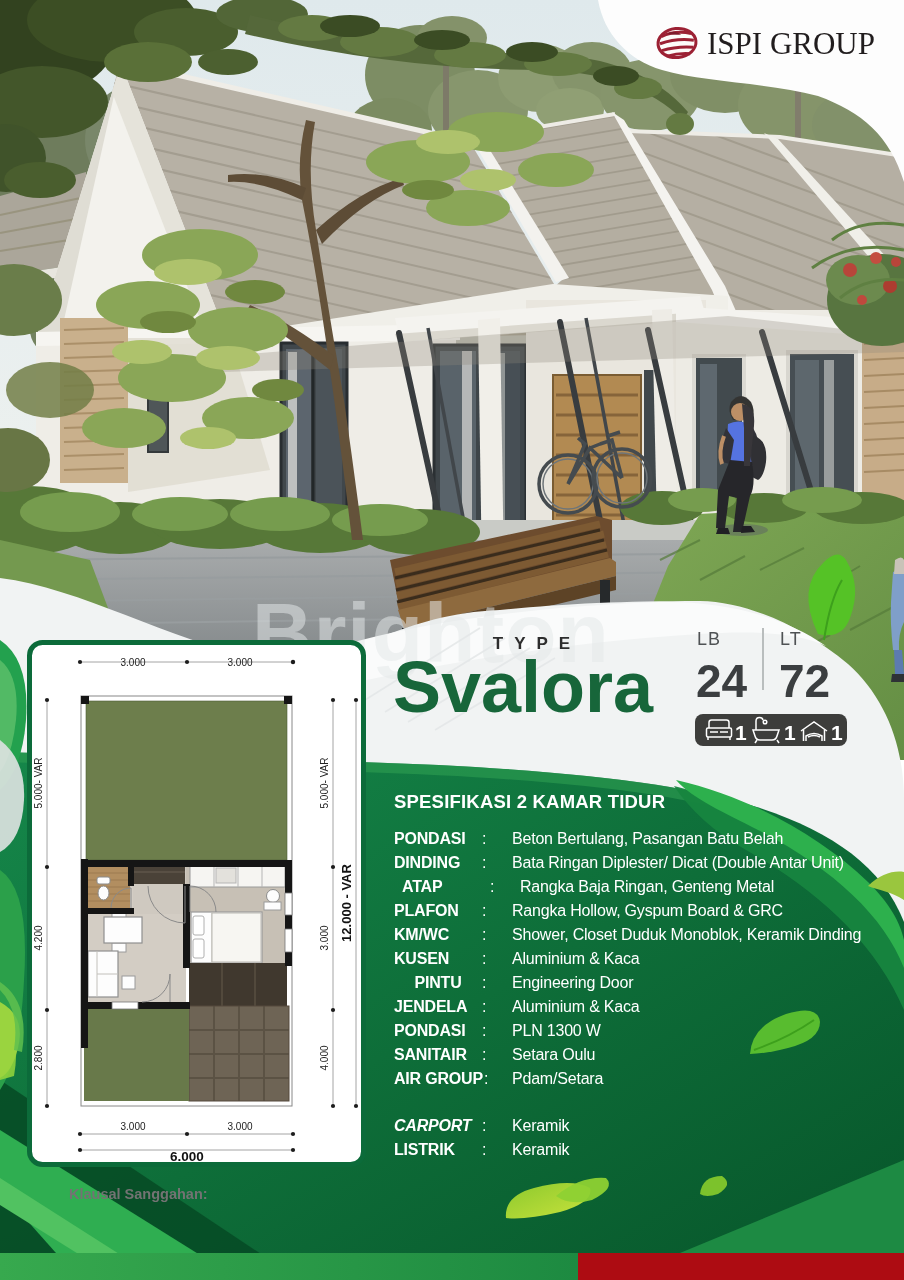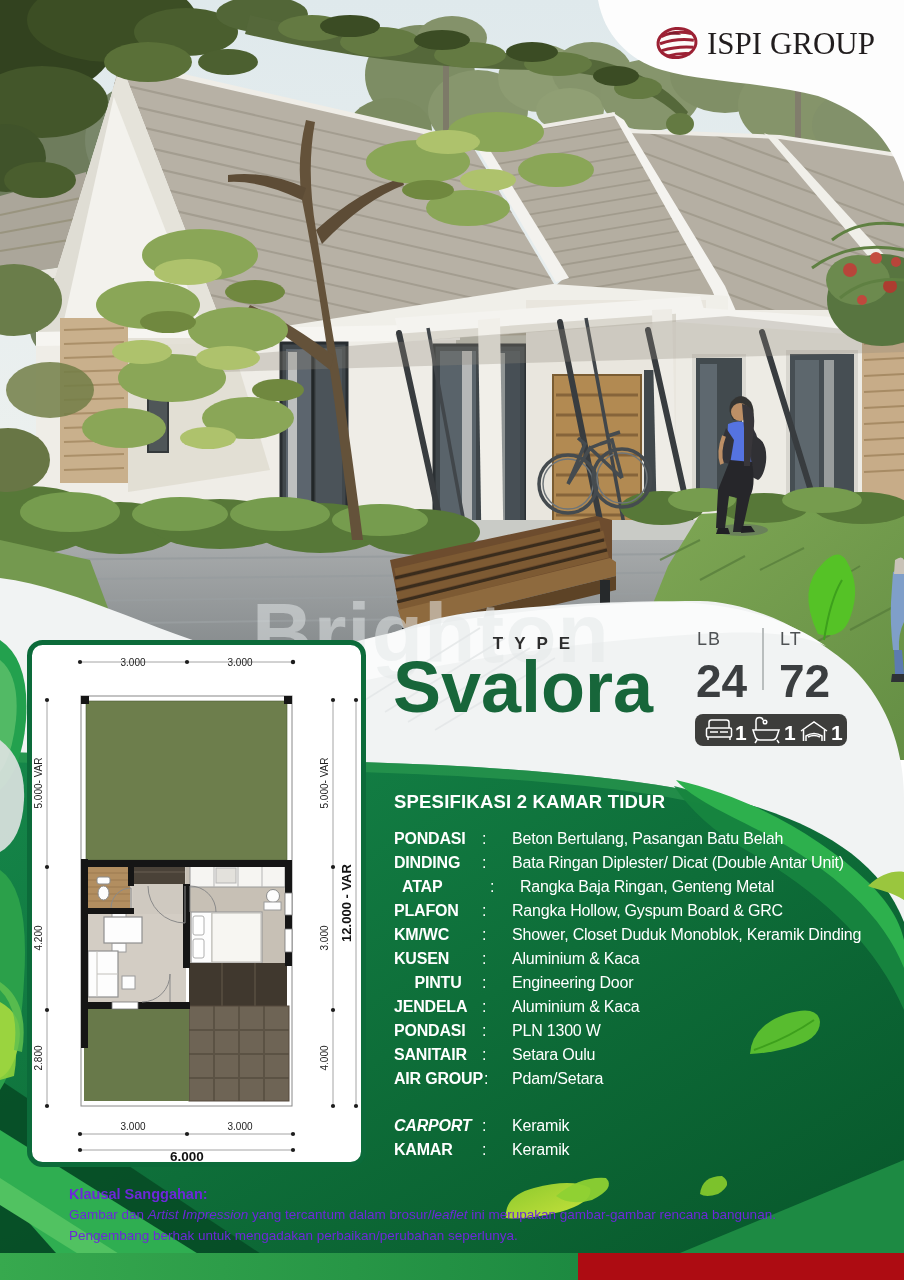--- a/index.html
+++ b/index.html
@@ -706,20 +706,19 @@
     <div><span style="display:inline-block;width:88px;font-weight:bold;">PLAFON</span><span style="display:inline-block;width:30px;">:</span>Rangka Hollow, Gyspum Board &amp; GRC</div>
     <div><span style="display:inline-block;width:88px;font-weight:bold;">KM/WC</span><span style="display:inline-block;width:30px;">:</span>Shower, Closet Duduk Monoblok, Keramik Dinding</div>
     <div><span style="display:inline-block;width:88px;font-weight:bold;">KUSEN</span><span style="display:inline-block;width:30px;">:</span>Aluminium &amp; Kaca</div>
     <div><span style="display:inline-block;width:88px;font-weight:bold;text-align:center;">PINTU</span><span style="display:inline-block;width:30px;">:</span>Engineering Door</div>
     <div><span style="display:inline-block;width:88px;font-weight:bold;">JENDELA</span><span style="display:inline-block;width:30px;">:</span>Aluminium &amp; Kaca</div>
     <div><span style="display:inline-block;width:88px;font-weight:bold;">PONDASI</span><span style="display:inline-block;width:30px;">:</span>PLN 1300 W</div>
     <div><span style="display:inline-block;width:88px;font-weight:bold;">SANITAIR</span><span style="display:inline-block;width:30px;">:</span>Setara Oulu</div>
     <div><span style="display:inline-block;width:90px;font-weight:bold;">AIR GROUP</span><span style="display:inline-block;width:28px;">:</span>Pdam/Setara</div>
     <div style="height:23px;"></div>
     <div><span style="display:inline-block;width:88px;font-weight:bold;font-style:italic;">CARPORT</span><span style="display:inline-block;width:30px;">:</span>Keramik</div>
-    <div><span style="display:inline-block;width:88px;font-weight:bold;">KAMAR</span><span style="display:inline-block;width:30px;">:</span>Keramik</div>
+    <div><span style="display:inline-block;width:88px;font-weight:bold;">LISTRIK</span><span style="display:inline-block;width:30px;">:</span>Keramik</div>
   </div>
 </div>
 
-<div class="abs" style="left:69px;top:1186px;color:#6d28d9;">
+<div class="abs" style="left:69px;top:1186px;color:#737373;">
   <div style="font-size:14.5px;font-weight:bold;">Klausal Sanggahan:</div>
-  <div style="font-size:13.5px;line-height:21px;margin-top:2px;">Gambar dan <i>Artist Impression</i> yang tercantum dalam brosur/<i>leaflet</i> ini merupakan gambar-gambar rencana bangunan.<br>Pengembang berhak untuk mengadakan perbaikan/perubahan seperlunya.</div>
 </div>
 
 </body></html>

